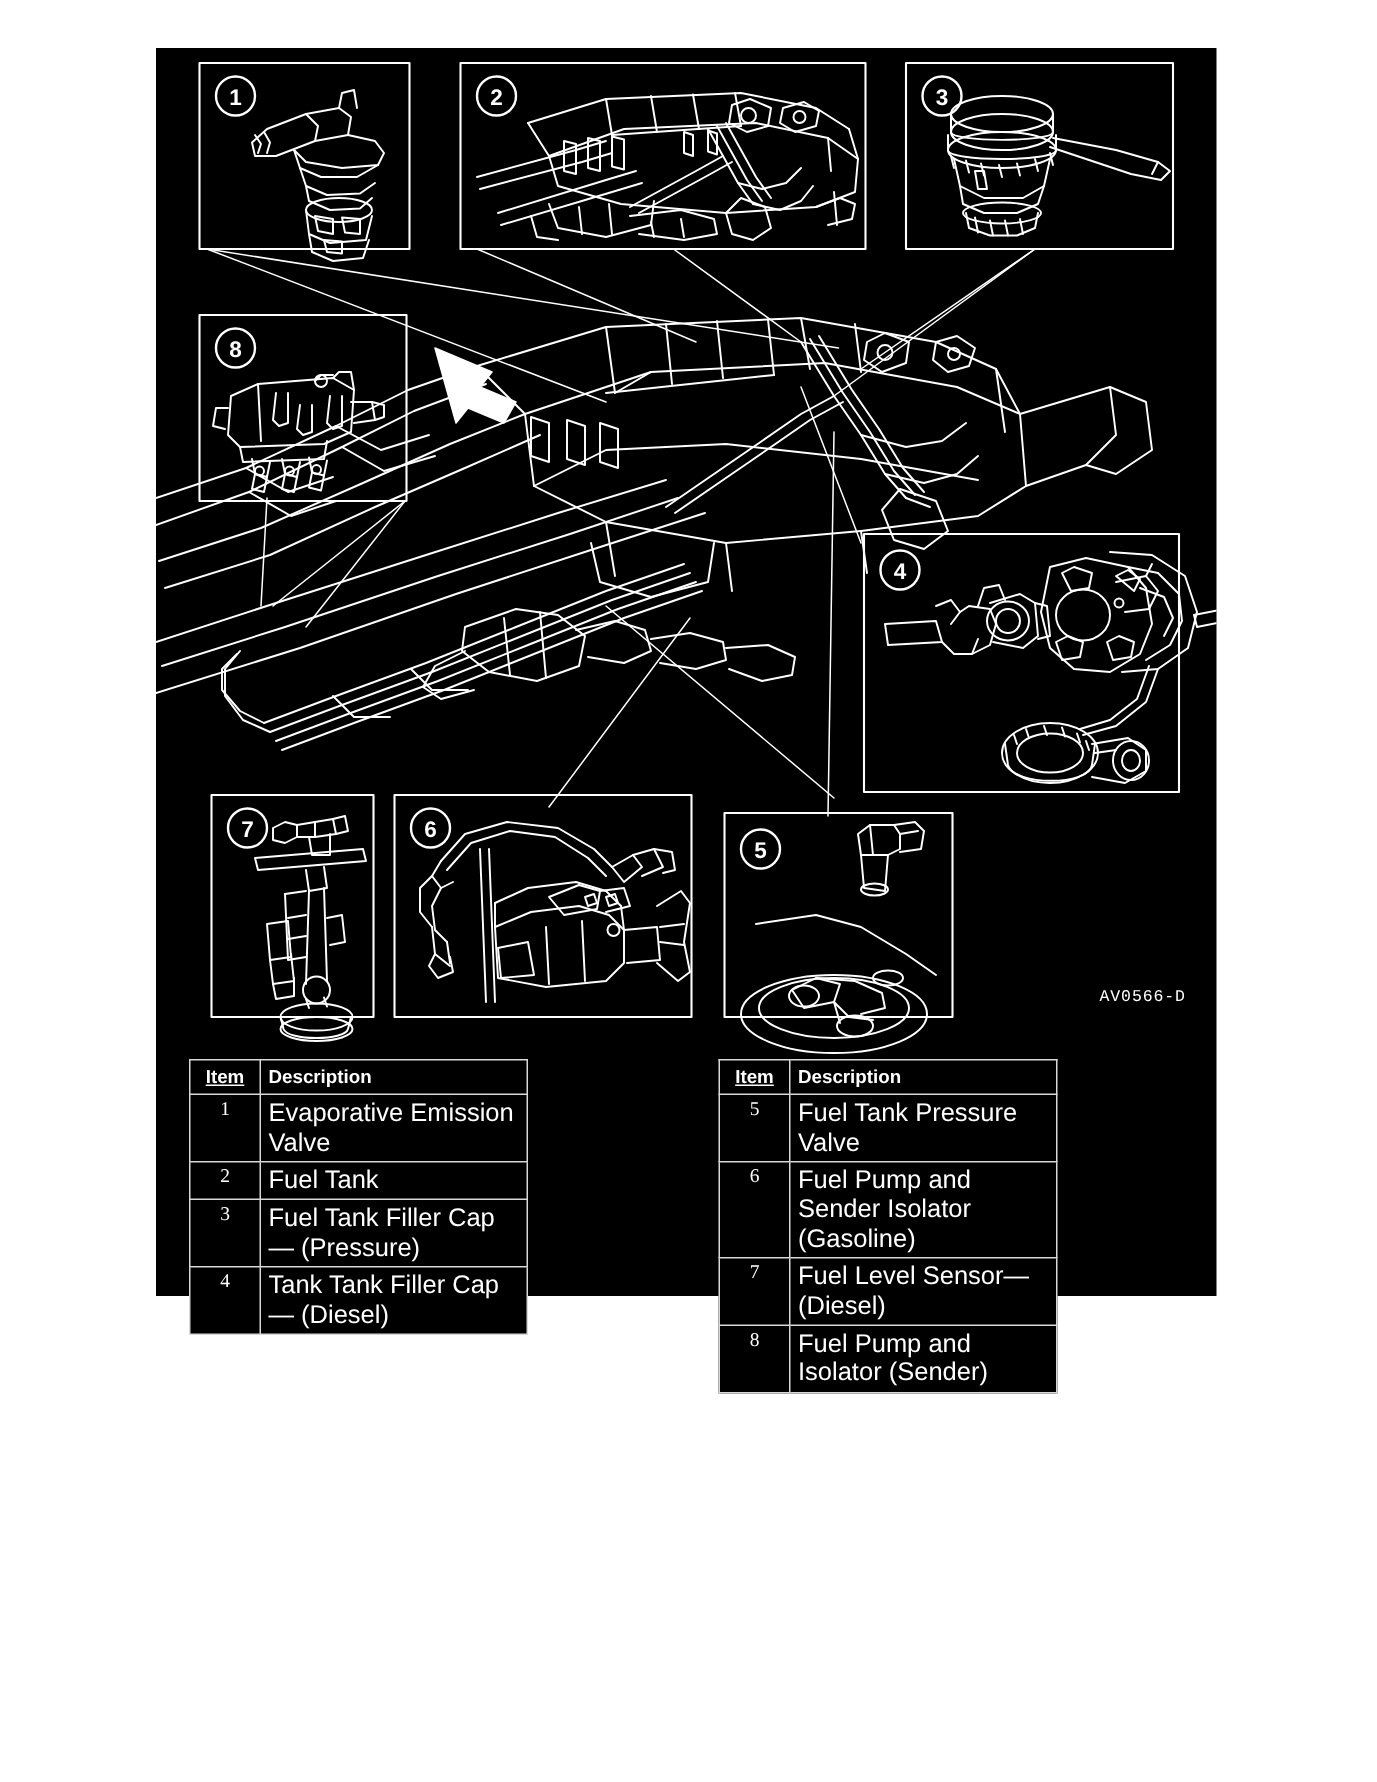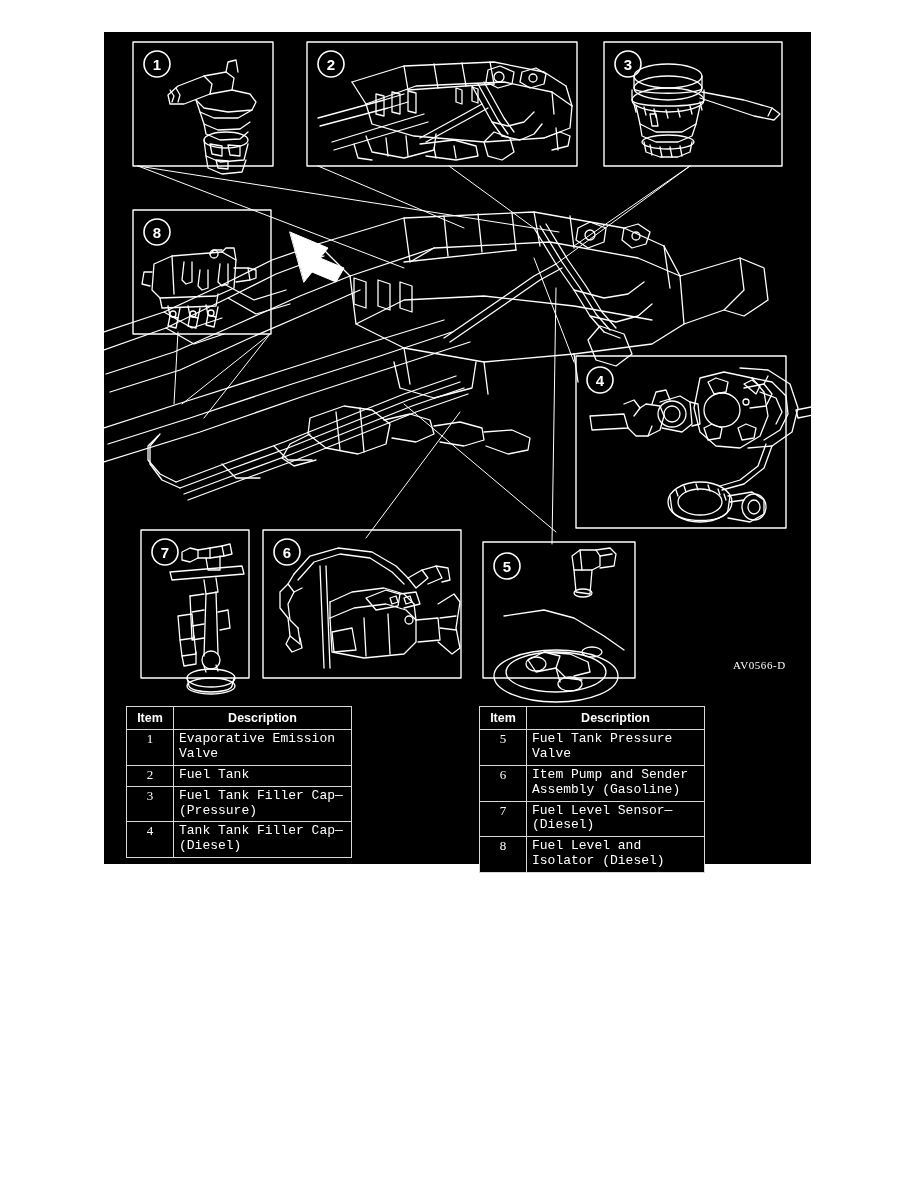--- a/index.html
+++ b/index.html
@@ -48,53 +48,53 @@
     border: 1px solid #d8d8d8;
     color: #ffffff;
     padding: 2px 5px 3px 5px;
     vertical-align: top;
     line-height: 1.14;
   }
   .parts-table th {
     font-family: "Liberation Sans", sans-serif;
     font-weight: bold;
     font-size: 12.5px;
-    text-align: center;
+    text-align: left;
     padding-top: 4px;
     padding-bottom: 4px;
   }
   .parts-table th.c-item,
   .parts-table td.c-item {
     text-align: center;
     padding-left: 2px;
     padding-right: 2px;
   }
-  .parts-table th.c-item { text-align: center; }
+  .parts-table th.c-item { text-align: center; text-decoration: underline; }
   .parts-table td {
-    font-family: Liberation Mono, monospace;
-    font-size: 13px;
+    font-family: Liberation Sans, sans-serif;
+    font-size: 17px;
   }
   .parts-table td.c-item {
     font-family: "Liberation Serif", serif;
     font-size: 13px;
   }
 
   #table-left  { left: 126px; top: 706px; width: 226px; }
   #table-right { left: 479px; top: 706px; width: 226px; }
 
   #table-left col.w-item,
   #table-right col.w-item { width: 47px; }
 
   
   #figure-code {
     position: absolute;
     left: 733px;
     top: 659px;
     color: #ffffff;
-    font-family: Liberation Serif, serif;
+    font-family: Liberation Mono, monospace;
     font-size: 11px;
     letter-spacing: 0.6px;
     white-space: nowrap;
     text-align: right;
   }
 </style>
 </head>
 <body>
 
 <div id="illustration">
@@ -547,24 +547,24 @@
       <th>Description</th>
     </tr>
   </thead>
   <tbody>
     <tr>
       <td class="c-item">5</td>
       <td>Fuel Tank Pressure Valve</td>
     </tr>
     <tr>
       <td class="c-item">6</td>
-      <td>Item Pump and Sender Assembly (Gasoline)</td>
+      <td>Fuel Pump and Sender Isolator (Gasoline)</td>
     </tr>
     <tr>
       <td class="c-item">7</td>
       <td>Fuel Level Sensor— (Diesel)</td>
     </tr>
     <tr>
       <td class="c-item">8</td>
-      <td>Fuel Level and Isolator (Diesel)</td>
+      <td>Fuel Pump and Isolator (Sender)</td>
     </tr>
   </tbody>
 </table>
 
 </body></html>

